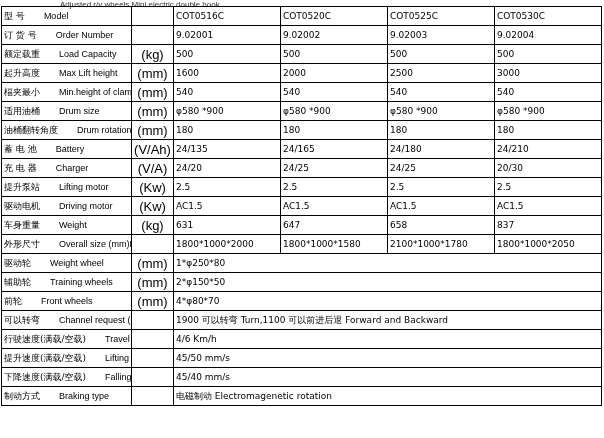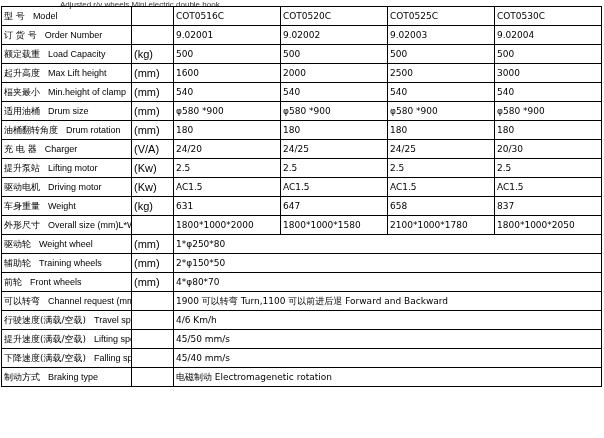--- a/index.html
+++ b/index.html
@@ -54,24 +54,25 @@
     font-family: "DejaVu Sans", sans-serif;
     font-size: 9px;
   }
   .lbl-en {
     font-size: 9px;
   }
   .lbl-wrap {
     display: flex;
     justify-content: flex-start;
     align-items: center;
-    gap: 8px;
+    gap: 19px;
   }
   .unit-cell {
-    font-size: 11px;
+    text-align: center;
+    font-size: 13px;
   }
   .val-cell {
     font-size: 9px;
     padding-left: 4px;
   }
   .mixed {
     font-family: "DejaVu Sans", sans-serif;
   }
 </style>
 </head>
@@ -178,20 +179,33 @@
           </td>
           <td class="unit-cell">(mm)</td>
           <td class="val-cell mixed">180</td>
           <td class="val-cell mixed">180</td>
           <td class="val-cell mixed">180</td>
           <td class="val-cell mixed">180</td>
         </tr>
         <tr>
           <td>
             <div class="lbl-wrap">
+              <span class="lbl-cn">蓄  电  池</span>
+              <span class="lbl-en">Battery</span>
+            </div>
+          </td>
+          <td class="unit-cell">(V/Ah)</td>
+          <td class="val-cell mixed">24/135</td>
+          <td class="val-cell mixed">24/165</td>
+          <td class="val-cell mixed">24/180</td>
+          <td class="val-cell mixed">24/210</td>
+        </tr>
+        <tr>
+          <td>
+            <div class="lbl-wrap">
               <span class="lbl-cn">充  电  器</span>
               <span class="lbl-en">Charger</span>
             </div>
           </td>
           <td class="unit-cell">(V/A)</td>
           <td class="val-cell mixed">24/20</td>
           <td class="val-cell mixed">24/25</td>
           <td class="val-cell mixed">24/25</td>
           <td class="val-cell mixed">20/30</td>
         </tr>

